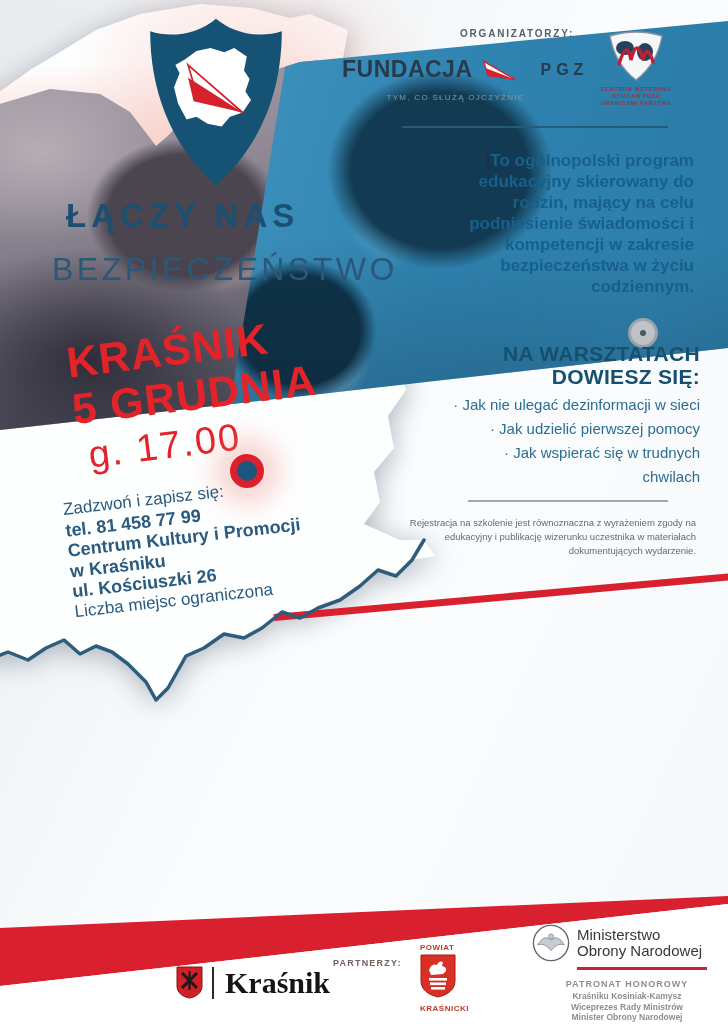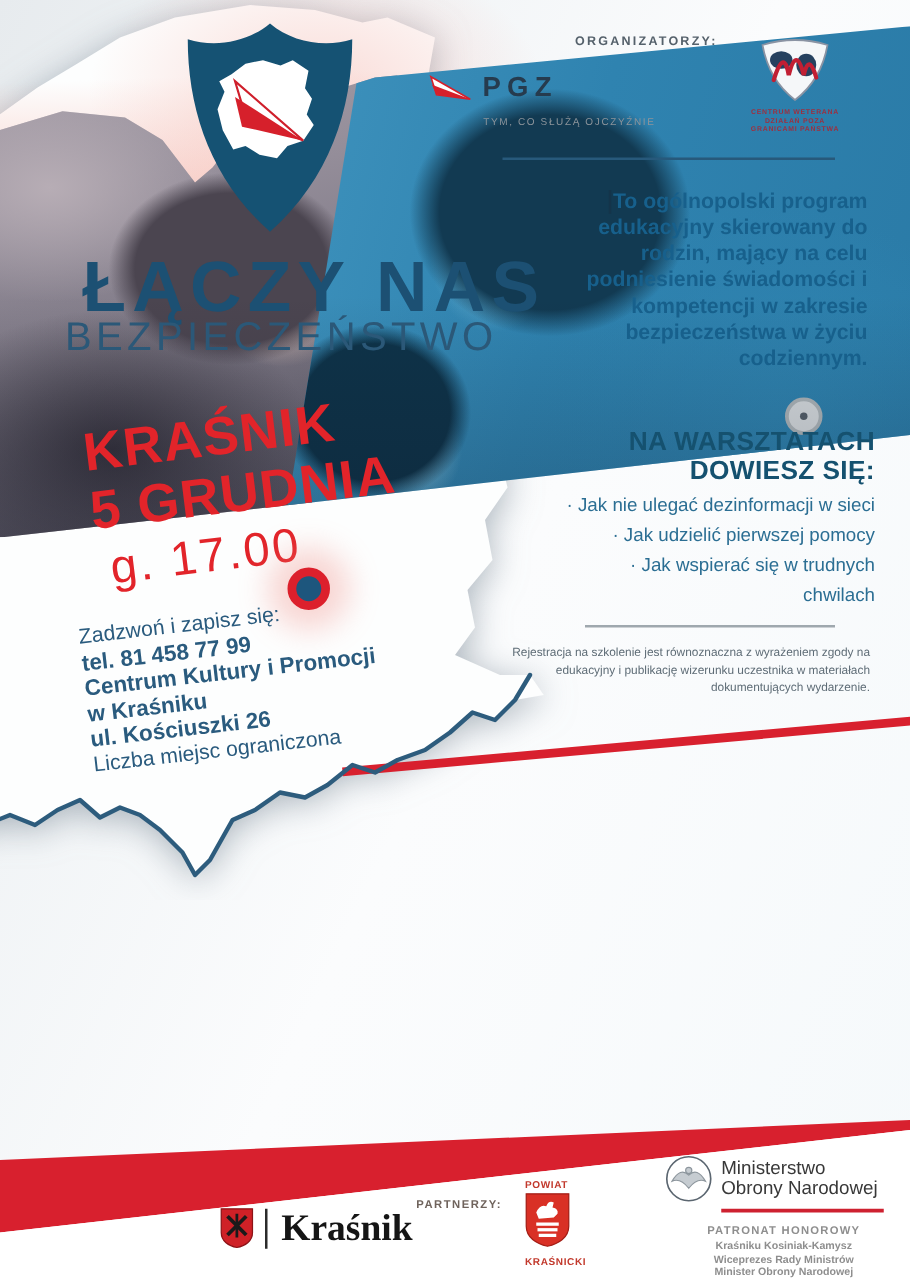--- a/index.html
+++ b/index.html
@@ -72,40 +72,40 @@
   .min-rule { margin:5px 0 0 45px; width:130px; height:3px; background:#ce2130; }
   .patronage { margin-top:9px; text-align:center; color:#8e8e8e; }
   .patronage-label { font-size:9px; font-weight:700; letter-spacing:1px; margin-bottom:2px; }
   .patron-line { font-size:8.5px; font-weight:700; line-height:10.5px; }
 
   
   .logo-shield { left:146px; top:14px; z-index:7; }
   .organizers { left:460px; top:28px; font-size:10px; font-weight:700; letter-spacing:1.8px; color:#55616b; z-index:7; }
   .fundacja-row { left:342px; top:56px; display:flex; align-items:center; gap:8px; z-index:7; }
   .fundacja-w1 { font-size:23px; font-weight:700; color:#263b4e; letter-spacing:.5px; }
-  .fundacja-w2 { font-size:22px; font-weight:700; color:#263b4e; letter-spacing:5px; }
+  .fundacja-w2 { font-size:16px; font-weight:700; color:#263b4e; letter-spacing:5px;margin-left:16px; }
   .fundacja-tagline { left:348px; top:93px; width:215px; text-align:center; font-size:8px; color:#8c949b; letter-spacing:1.3px; z-index:7; }
   .centrum { left:586px; top:30px; width:100px; text-align:center; z-index:7; }
   .centrum-line { font-size:5.5px; font-weight:700; letter-spacing:.6px; line-height:7px; color:#9c3040; }
   .navy-hr { left:402px; top:126px; width:266px; height:2px; background:#27597b; z-index:7; }
 
   
   .desc { left:432px; top:150px; width:262px; text-align:right; font-size:17px; font-weight:700;
     color:#17608c; line-height:21px; z-index:7; }
   .caret { left:487px; top:152px; width:2px; height:19px; background:#14344a; z-index:8; }
   .workshops-h { left:420px; top:342px; width:280px; text-align:right; font-size:21px; font-weight:800;
     color:#15516f; line-height:23px; letter-spacing:.3px; z-index:7; }
   .bullets { left:408px; top:393px; width:292px; text-align:right; font-size:15px; color:#2b6e93; line-height:24px; z-index:7; }
   .bullets div::before { content:"·  "; }
   .bullets div:last-child { max-width:232px; margin-left:auto; }
   .gray-hr { left:468px; top:500px; width:200px; height:2px; background:#9fa8ae; z-index:7; }
   .disclaimer { left:398px; top:516px; width:298px; text-align:right; font-size:9.5px; color:#5e6c76; line-height:14px; z-index:7; }
 
   
-  .title1 { left:66px; top:197px; font-size:57px; font-weight:800; color:#1c5073; letter-spacing:5px; z-index:7;text-align:right; }
+  .title1 { left:66px; top:197px; font-size:33px; font-weight:800; color:#1c5073; letter-spacing:5px; z-index:7;text-align:right; }
   .title2 { left:52px; top:251px; font-size:32px; font-weight:400; color:#2b5878; letter-spacing:3.5px; z-index:7; }
   .city-date { left:64px; top:340px; transform:rotate(-7deg); transform-origin:left top;
     font-size:43px; font-weight:800; color:#e2242a; letter-spacing:1px; line-height:47px; z-index:7; }
   .time { left:86px; top:434px; transform:rotate(-7deg); transform-origin:left top;
     font-size:38px; font-weight:400; color:#e2242a; letter-spacing:2px; z-index:7; }
   .marker { left:230px; top:454px; width:34px; height:34px; border-radius:50%;
     background:#1d567d; border:7px solid #dc202c; box-shadow:0 0 24px 16px rgba(240,130,120,.33); z-index:7; }
   .contact { left:62px; top:500px; transform:rotate(-6.5deg); transform-origin:left top;
     color:#2a5b7e; line-height:20.5px; z-index:7; }
   .contact .c-reg  { font-size:17px; font-weight:400; }
@@ -191,20 +191,21 @@
   <svg class="abs logo-shield" width="140" height="176" viewBox="0 0 100 125">
     <path d="M50,3 C63,14 82,17 97,12 C97,52 84,92 50,122 C16,92 3,52 3,12 C18,17 37,14 50,3 Z" fill="#155273"></path>
     <path d="M28,32 L36,26 L46,24 L56,27 L63,24 L72,30 L70,40 L74,46 L71,55 L75,61 L69,70 L60,73 L54,80 L44,78 L36,73 L29,75 L23,64 L20,52 L24,42 L21,36 Z" fill="#ffffff"></path>
     <path d="M30,36 L69,70 L36,56 Z" fill="#ffffff" stroke="#cf1f2b" stroke-width="1.2"></path>
     <path d="M30,45 L69,70 L34,62 Z" fill="#d6202b"></path>
   </svg>
 
   <div class="abs organizers">ORGANIZATORZY:</div>
 
   <div class="abs fundacja-row">
+    <span class="fundacja-w1">FUNDACJA</span>
     <svg width="36" height="27" viewBox="0 0 40 30">
       <polygon points="3,6 38,26 8,22" fill="#ffffff" stroke="#d6202b" stroke-width="1.4"></polygon>
       <polygon points="4,13 38,26 8,22" fill="#d6202b"></polygon>
     </svg>
     <span class="fundacja-w2">PGZ</span>
   </div>
   <div class="abs fundacja-tagline">TYM, CO SŁUŻĄ OJCZYŹNIE</div>
 
   <div class="abs centrum">
     <svg width="58" height="52" viewBox="0 0 58 52" style="margin:0 auto">

